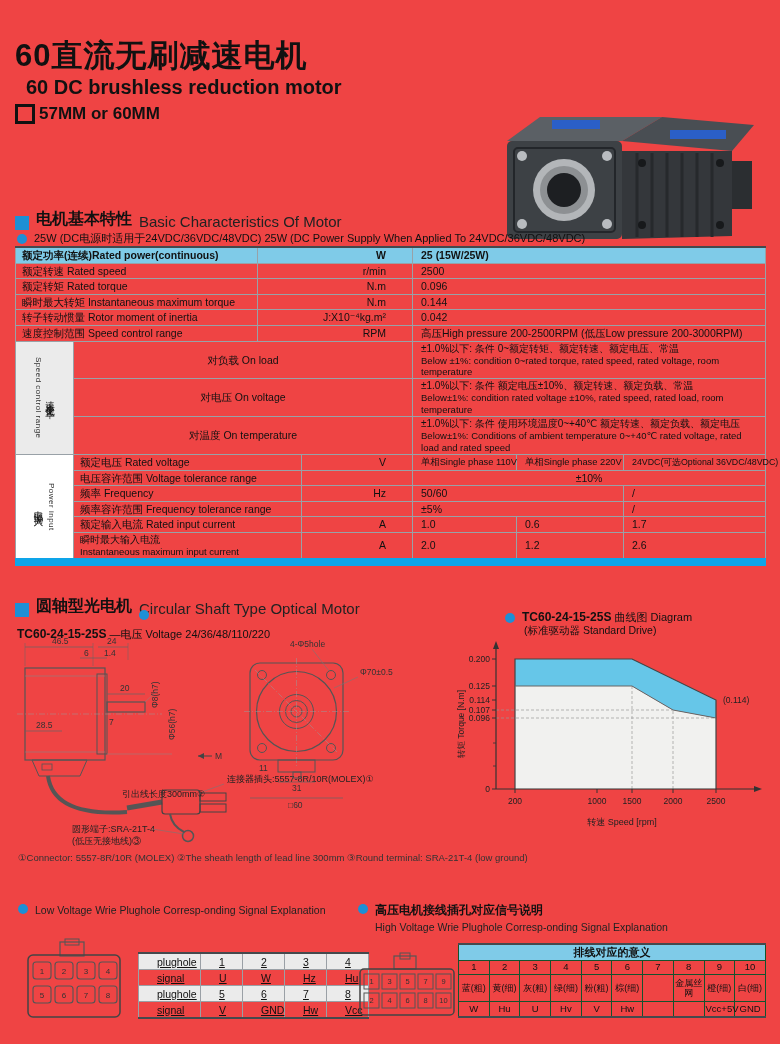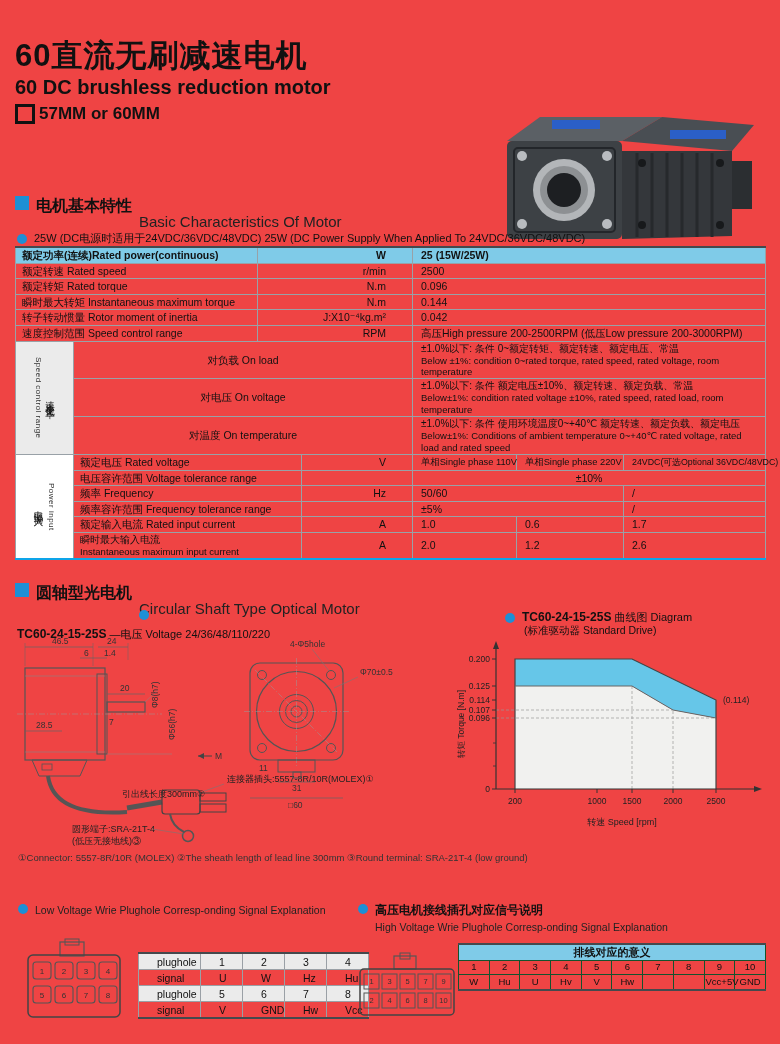--- a/index.html
+++ b/index.html
@@ -2,37 +2,37 @@
 <html><head>
 <meta charset="utf-8">
 <style>
   html,body{margin:0;padding:0;background:#fff;}
   body{font-family:"Liberation Sans","DejaVu Sans",sans-serif;color:#111;}
   .page{position:relative;width:780px;height:1044px;background:#ef4444;overflow:hidden;}
 
   
   .hdr-block{position:absolute;left:15px;top:40px;}
   .title-cn{font-size:31px;font-weight:700;letter-spacing:1px;line-height:1.05;}
-  .title-en{font-size:20px;font-weight:700;margin-top:3px;}
+  .title-en{font-size:20px;font-weight:700;margin-top:3px;margin-left:11px;}
   .title-sub{font-size:17px;font-weight:700;margin-top:5px;display:flex;align-items:center;gap:4px;}
   .sq-outline{width:14px;height:14px;border:3px solid #111;display:inline-block;}
 
   
-  .sec-head{position:absolute;display:flex;align-items:flex-start;gap:7px;}
+  .sec-head{position:absolute;display:flex;align-items:flex-end;gap:7px;}
   .sec-square{width:14px;height:14px;background:#1E8FD5;}
   .sec-cn{font-size:16px;font-weight:700;}
   .sec-en{font-size:15px;color:#222;margin-top:17px;}
   .bullet-line{position:absolute;display:flex;align-items:center;gap:7px;font-size:11px;}
   .bullet-dot{width:10px;height:10px;border-radius:50%;background:#1E8FD5;flex:0 0 auto;}
   .model-b{font-weight:700;font-size:12px;}
   .bullet-sub{position:absolute;font-size:10.5px;}
 
   
   table.spec{position:absolute;left:15px;top:246px;width:750px;border-collapse:collapse;table-layout:fixed;
-             border-top:2px solid #45494d;border-bottom:2px solid #0ea5e9;}
+             border-top:2px solid #45494d;border-bottom:8px solid #0ea5e9;}
   table.spec td{border:1px solid #99A1A7;font-size:10.5px;line-height:1.2;padding:1px 6px;color:#111;vertical-align:middle;}
   table.spec tr.hdr td{background:#7FCBE8;font-weight:700;}
   td.unit{text-align:right;padding-right:26px !important;white-space:nowrap;}
   td.val{padding-left:8px !important;}
   td.center{text-align:center;}
   td.glabel{padding:0 !important;background:#fff;}
   td.glabel.gray{background:#EBEBEB;}
   .vwrap{display:flex;justify-content:center;align-items:center;gap:2px;}
   .ven{writing-mode:vertical-rl;font-size:8px;color:#333;letter-spacing:0.5px;}
   .vcn{writing-mode:vertical-rl;font-size:9.5px;letter-spacing:2px;}
@@ -46,21 +46,21 @@
   svg text.note{font-size:9px;fill:#222;font-family:"Liberation Sans",sans-serif;}
   .footnote{position:absolute;left:18px;top:852px;font-size:9.5px;color:#333;}
 
   
   .wire-title{position:absolute;display:flex;gap:7px;align-items:flex-start;}
   .wire-title .bullet-dot{margin-top:2px;}
   .wt-cn{font-size:12px;font-weight:700;}
   .wt-en{font-size:10.5px;color:#222;margin-top:2px;}
   table.lv{position:absolute;left:138px;top:952px;width:230px;border-collapse:collapse;table-layout:fixed;
            border-top:2px solid #45494d;border-bottom:2px solid #45494d;}
-  table.lv td{border:1px solid #9aa0a6;font-size:10.5px;text-align:center;padding:1px 18px;height:13px;}
+  table.lv td{border:1px solid #9aa0a6;font-size:10.5px;text-align:center;padding:1px 18px;height:13px;text-decoration:underline;}
   table.lv tr.shade td{background:#EBEBEB;}
   table.hv{position:absolute;left:458px;top:943px;width:308px;border-collapse:collapse;table-layout:fixed;
            border-top:2px solid #45494d;border-bottom:2px solid #45494d;}
   table.hv td{border:1px solid #14532d;font-size:9.5px;text-align:center;padding:0 1px;line-height:1.15;}
   table.hv tr.hvhdr td{background:#7FCBE8;font-weight:700;font-size:11px;height:15px;}
   table.hv tr.nums td{height:13px;}
   table.hv tr.cols td{height:26px;font-size:9px;}
   table.hv tr.sigs td{height:14px;}
 </style>
 </head>
@@ -483,20 +483,32 @@
       <td>2</td>
       <td>3</td>
       <td>4</td>
       <td>5</td>
       <td>6</td>
       <td>7</td>
       <td>8</td>
       <td>9</td>
       <td>10</td>
     </tr>
+    <tr class="cols">
+      <td>蓝(粗)</td>
+      <td>黄(细)</td>
+      <td>灰(粗)</td>
+      <td>绿(细)</td>
+      <td>粉(粗)</td>
+      <td>棕(细)</td>
+      <td></td>
+      <td>金属丝网</td>
+      <td>橙(细)</td>
+      <td>白(细)</td>
+    </tr>
     <tr class="sigs">
       <td>W</td>
       <td>Hu</td>
       <td>U</td>
       <td>Hv</td>
       <td>V</td>
       <td>Hw</td>
       <td></td>
       <td></td>
       <td>Vcc+5V</td>

